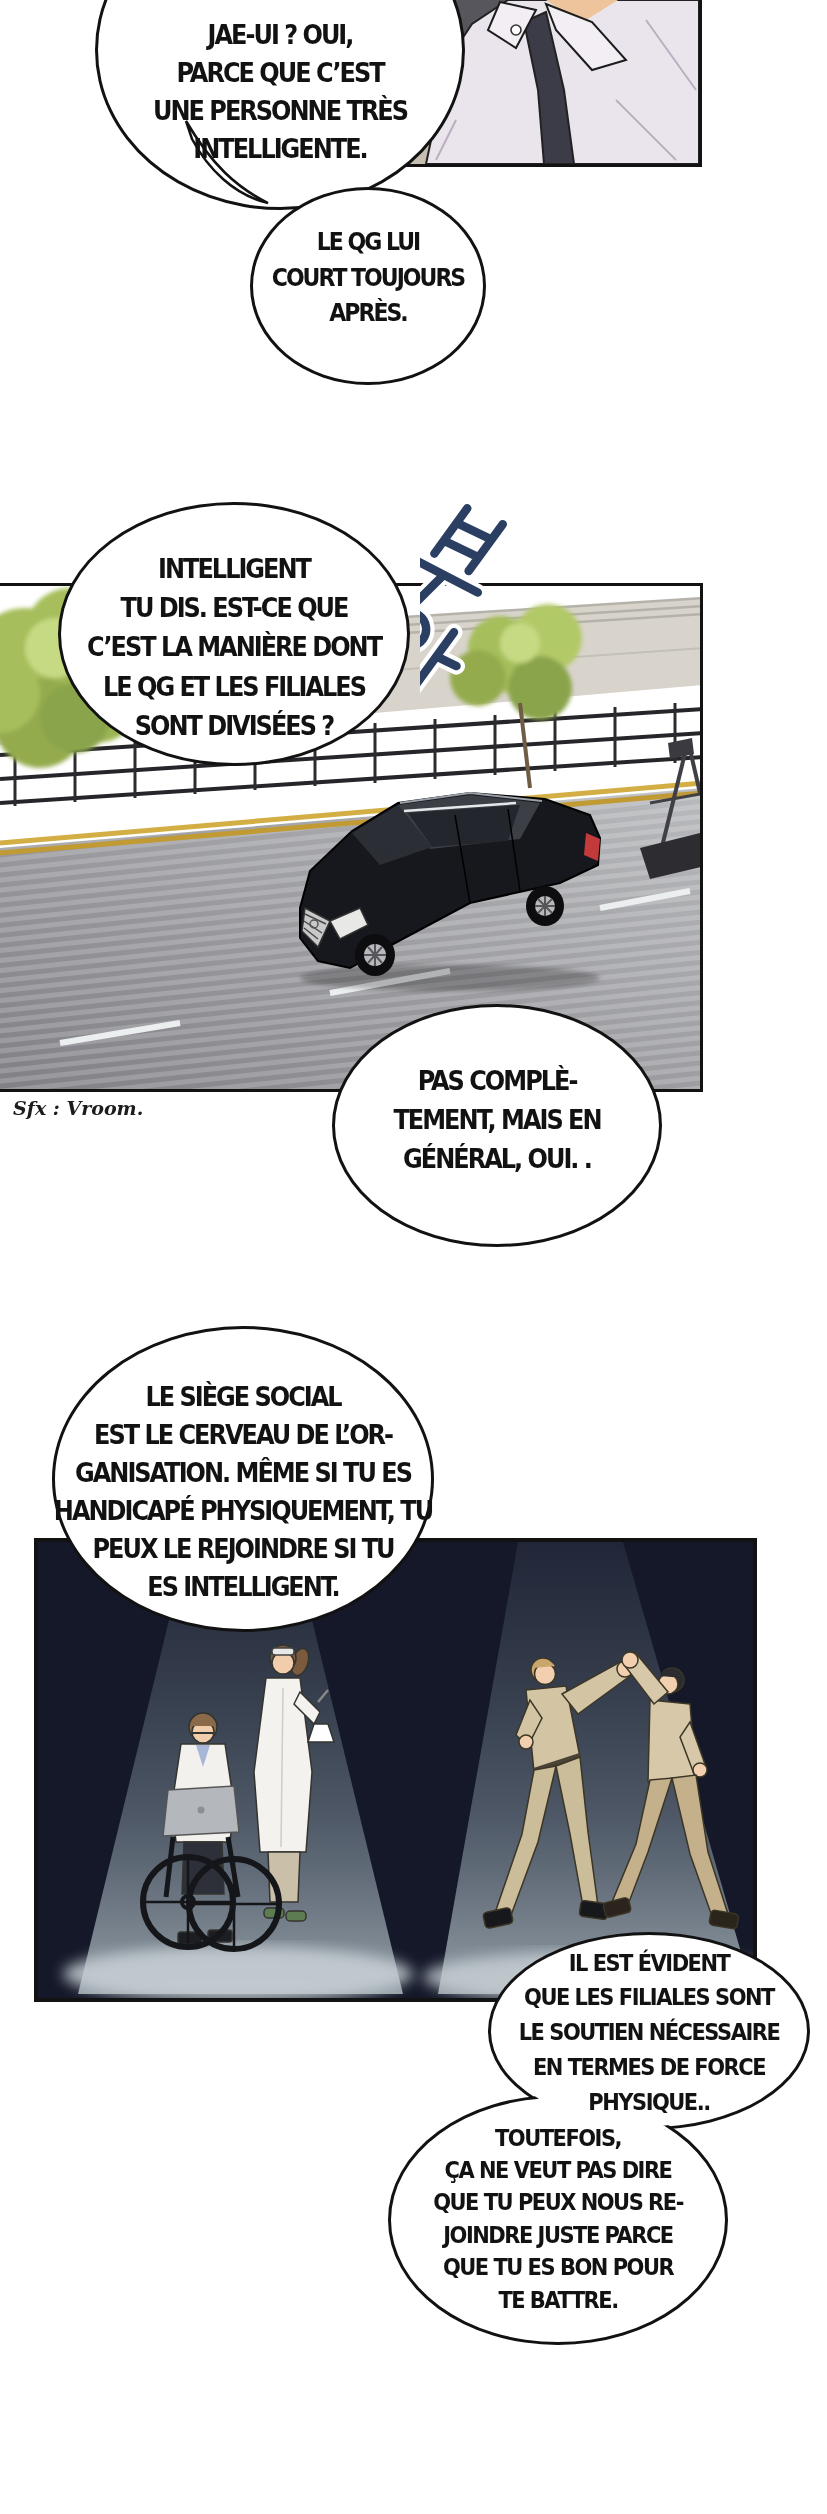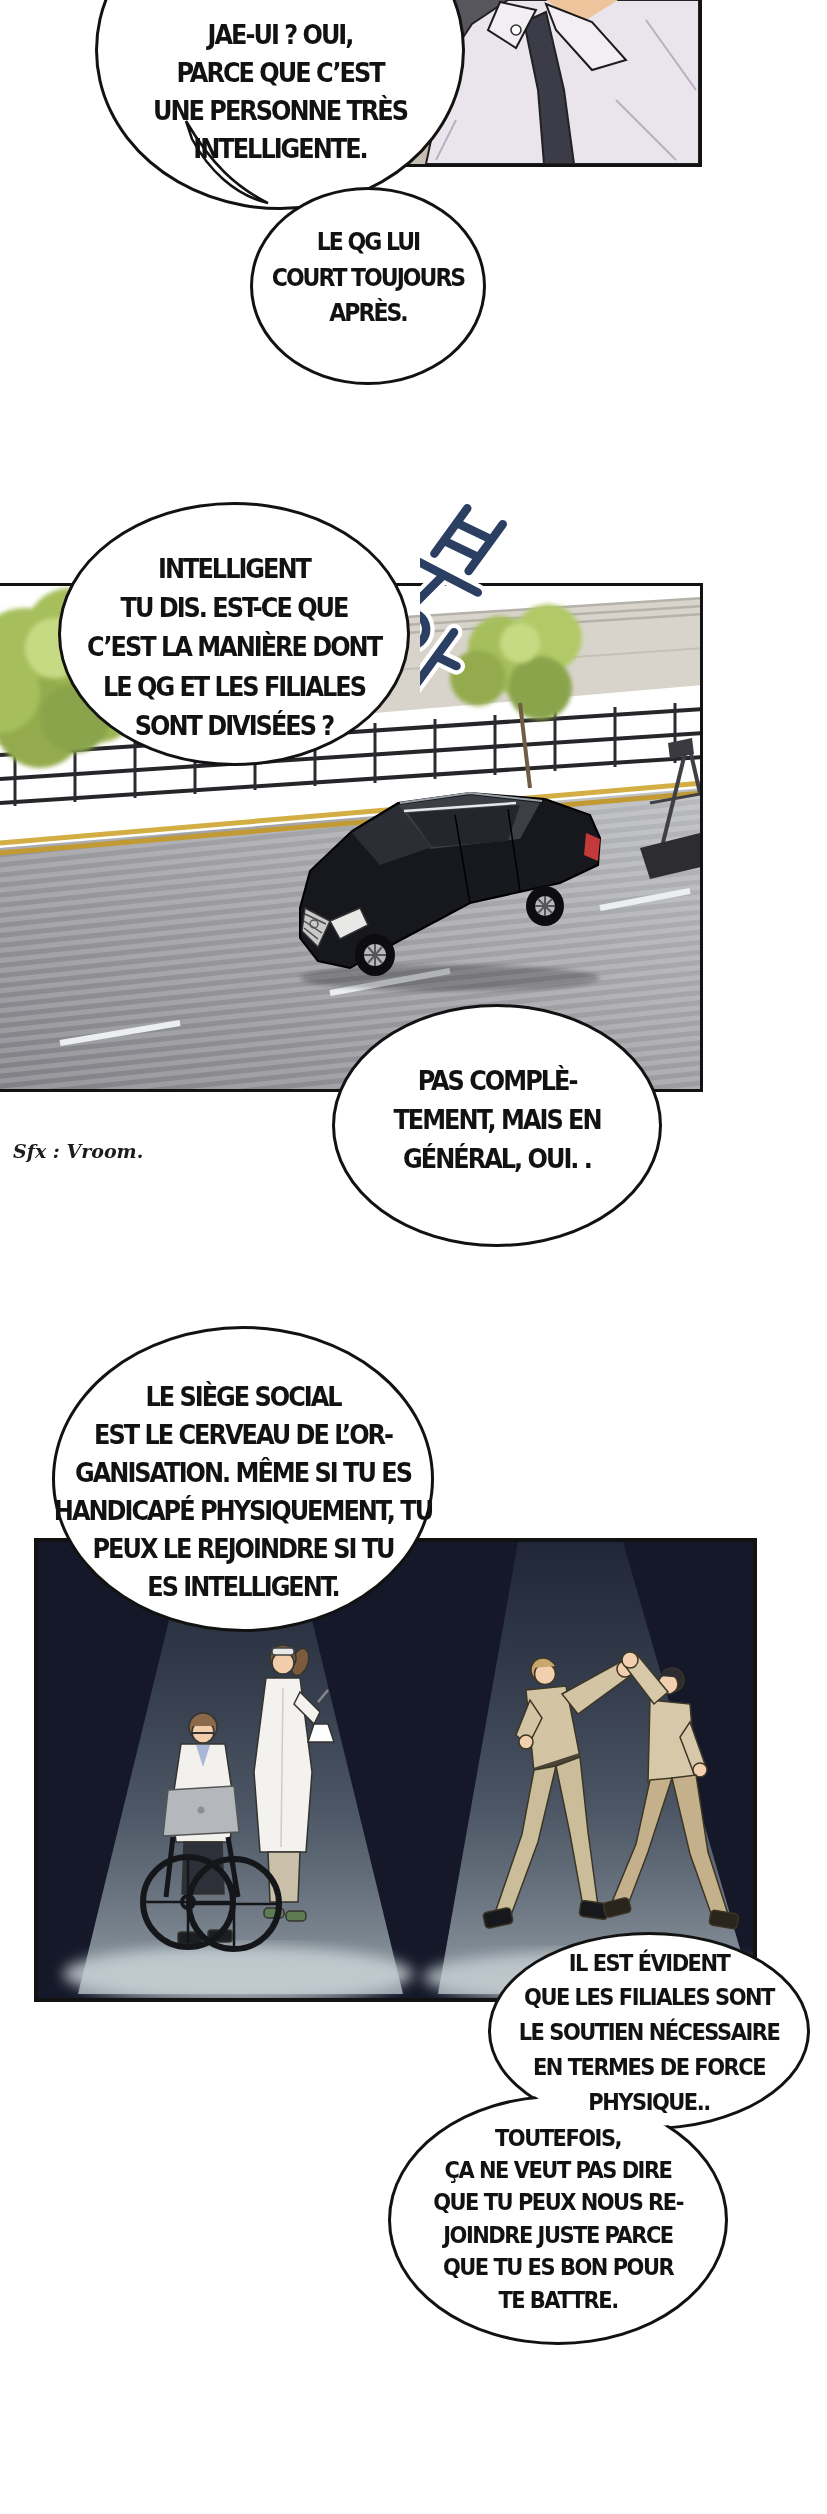--- a/index.html
+++ b/index.html
@@ -157,21 +157,21 @@
       </g>
       <g stroke="#2b3f63" stroke-width="8.5">
         <path d="M8,2 L8,58 M46,-6 L46,52 M8,20 L46,13 M8,42 L46,35 M-14,76 L66,64 M28,70 L20,120"></path>
         <circle cx="32" cy="134" r="17"></circle>
           <path d="M70,110 L70,180 M70,140 L92,136"></path>
           <circle cx="44" cy="196" r="19"></circle>
       </g>
     </g>
   </svg>
 
-  <div class="caption" style="left:13px;top:1097px;margin-top:43px;">Sfx : Vroom.</div>
+  <div class="caption" style="left:13px;top:1097px;">Sfx : Vroom.</div>
 
   <div class="panel" style="left:34px;top:1538px;width:723px;height:464px;border-width:4px;" role="img" aria-label="Dark room with two spotlights: a scientist in a wheelchair with a laptop and a standing scientist on the left, two men fighting on the right">
     <svg width="715" height="456" viewBox="0 0 715 456">
       <defs>
         <linearGradient id="cone" x1="0" y1="0" x2="0" y2="1">
           <stop offset="0" stop-color="rgba(125,145,160,0.12)"></stop>
           <stop offset="0.6" stop-color="rgba(170,190,200,0.38)"></stop>
           <stop offset="1" stop-color="rgba(215,228,232,0.65)"></stop>
         </linearGradient>
         <filter id="glow">

